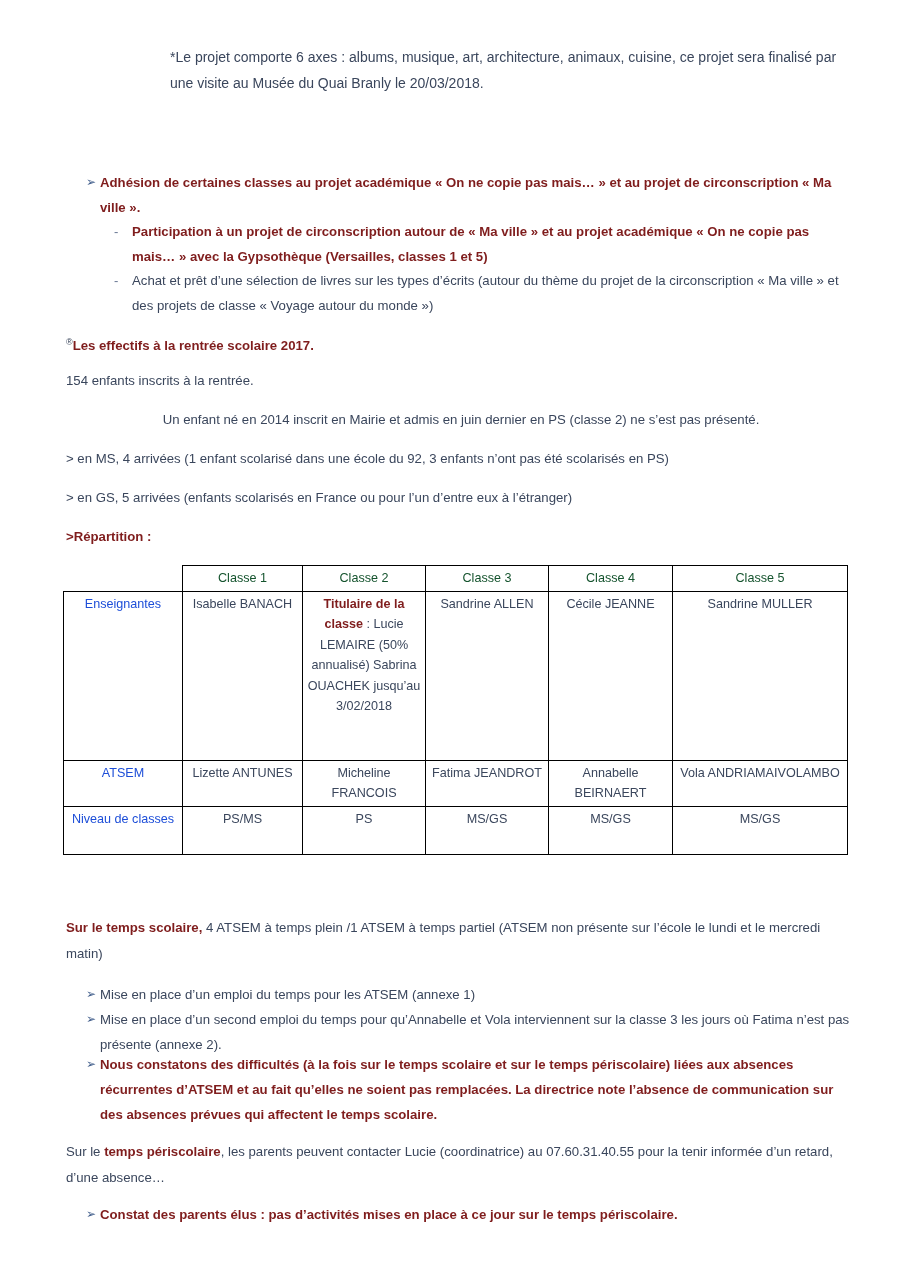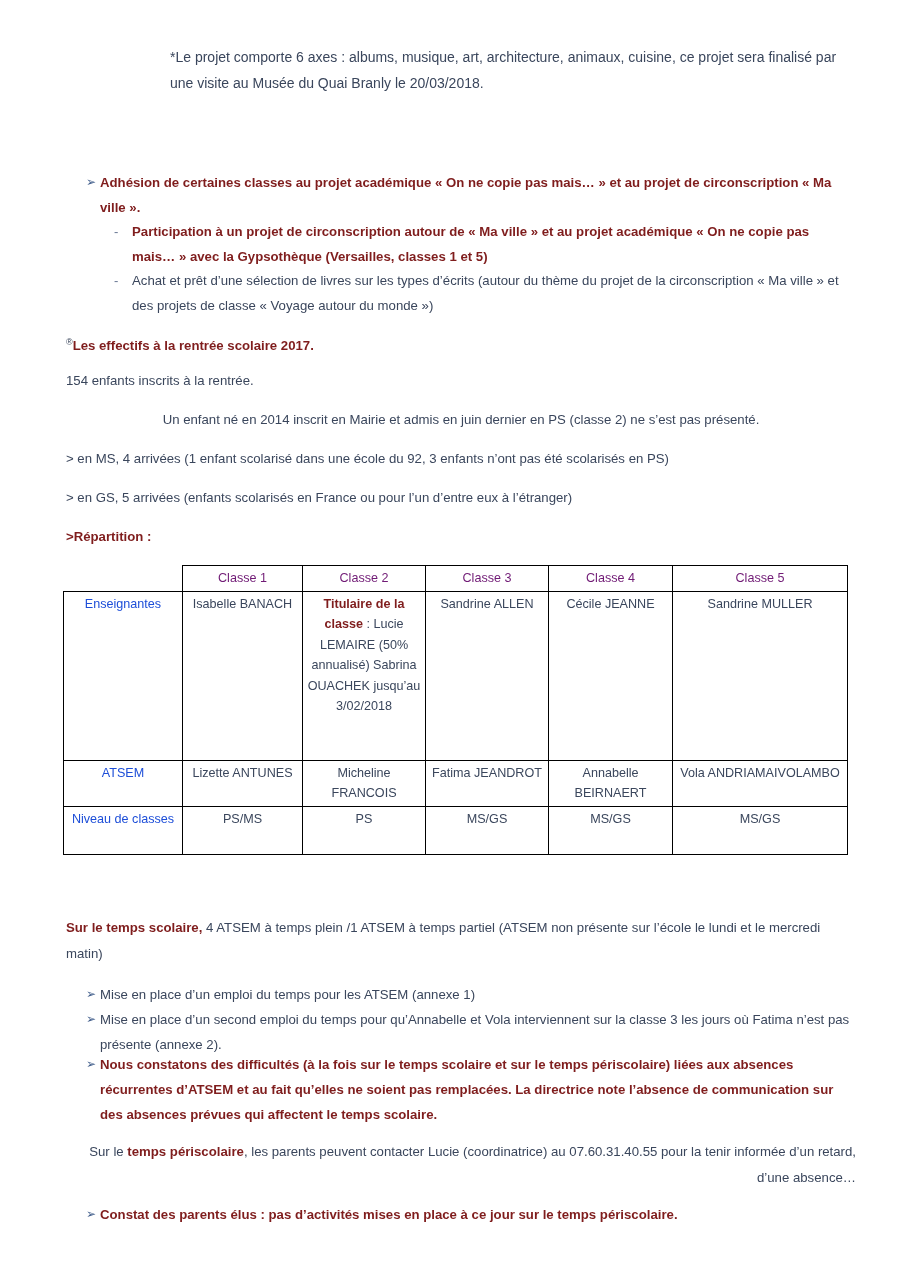--- a/index.html
+++ b/index.html
@@ -90,21 +90,21 @@
     text-align: center;
     vertical-align: top;
     padding: 2px 3px;
     line-height: 20.5px;
   }
   table.repartition td.rowhead {
     font-weight: normal;
     color: #1d4ed8;
   }
   table.repartition td.colhead {
-    color: #701a75;
+    color: #14532d;
   }
   table.repartition td.blank {
     border-left: 1px solid #ffffff;
     border-top: 1px solid #ffffff;
   }
   .c0 { width: 119px; }
   .c1 { width: 120px; }
   .c2 { width: 123px; }
   .c3 { width: 123px; }
   .c4 { width: 124px; }
@@ -208,21 +208,21 @@
   <div class="bullet" style="top:1007px;">
     <span class="marker">➢</span>
     <span class="btext">Mise en place d’un second emploi du temps pour qu’Annabelle et Vola interviennent sur la classe 3 les jours où Fatima n’est pas présente (annexe 2).</span>
   </div>
 
   <div class="bullet" style="top:1052px;">
     <span class="marker">➢</span>
     <span class="btext b">Nous constatons des difficultés (à la fois sur le temps scolaire et sur le temps périscolaire) liées aux absences récurrentes d’ATSEM et au fait qu’elles ne soient pas remplacées. La directrice note l’absence de communication sur des absences prévues qui affectent le temps scolaire.</span>
   </div>
 
-  <div class="body-block" style="top:1139px;text-align:right;">
+  <div class="body-block" style="top:1139px;">
     <span>Sur le </span><span class="b">temps périscolaire</span><span>, les parents peuvent contacter Lucie (coordinatrice) au 07.60.31.40.55 pour la tenir informée d’un retard, d’une absence…</span>
   </div>
 
   <div class="bullet" style="top:1202px;">
     <span class="marker">➢</span>
     <span class="btext b">Constat des parents élus : pas d’activités mises en place à ce jour sur le temps périscolaire.</span>
   </div>
 
 </div>
 

